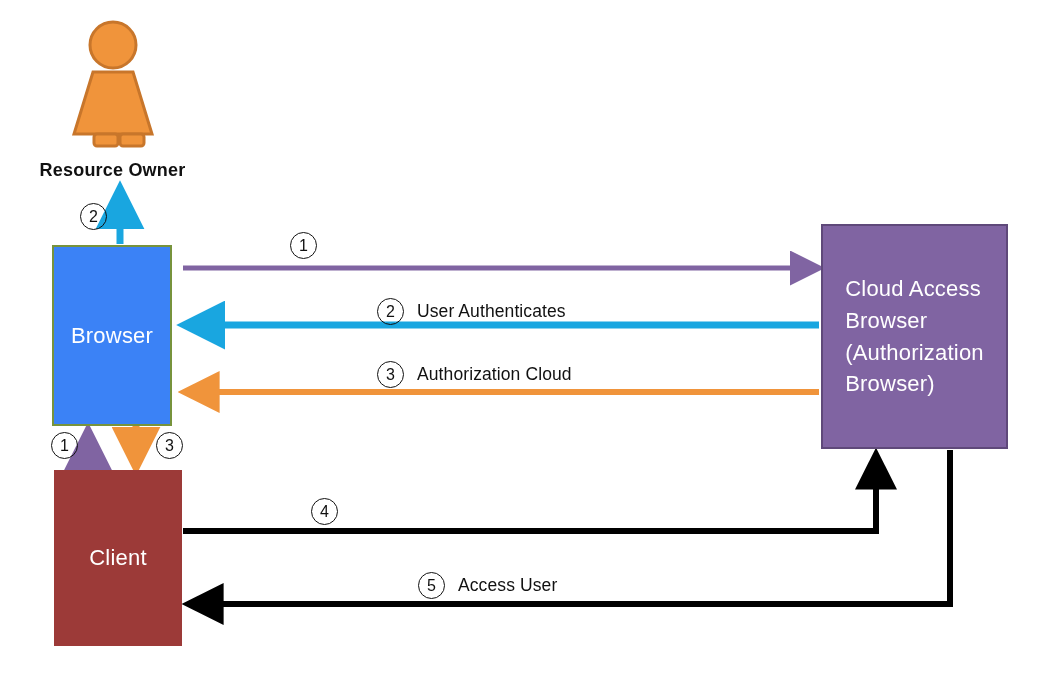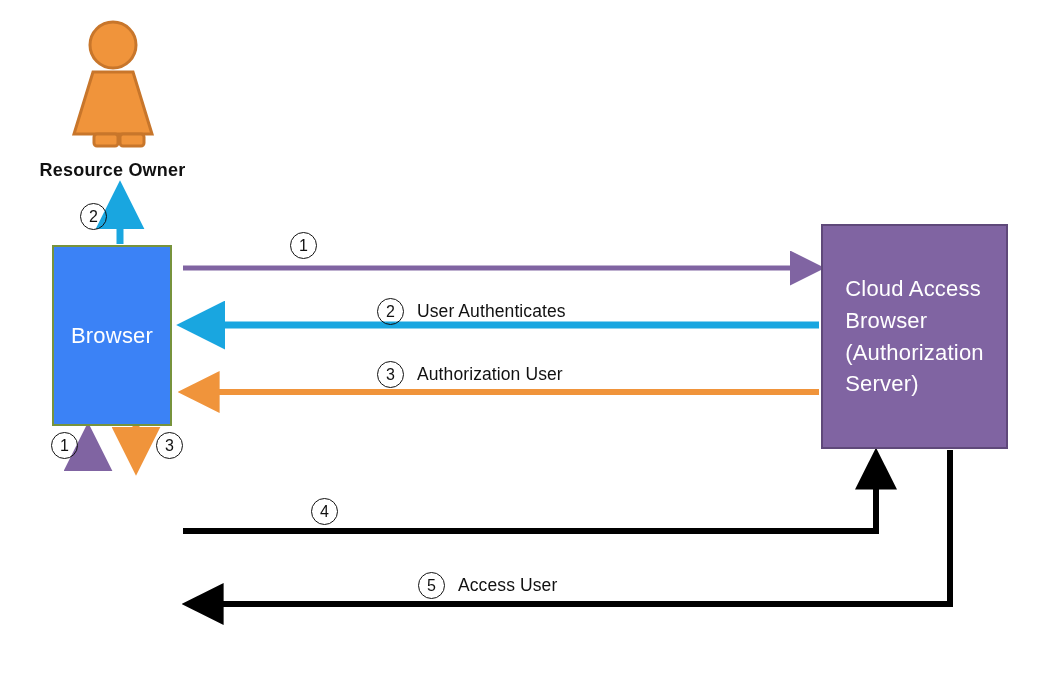--- a/index.html
+++ b/index.html
@@ -144,42 +144,45 @@
 
     <path d="M950,450 L950,604 L190,604" fill="none" stroke="#000000" stroke-width="6" marker-end="url(#ah-black)"></path>
   </svg>
 
   <div id="ro-label">Resource Owner</div>
 
   <div class="node-box" id="browser-box">
     <span>Browser</span>
   </div>
 
+  <div class="node-box" id="client-box">
+    <span>Client</span>
+  </div>
 
   <div class="node-box" id="cam-box">
     <span>
       <span>Cloud Access</span><br>
       <span>Browser</span><br>
       <span>(Authorization</span><br>
-      <span>Server)</span>
+      <span>Browser)</span>
     </span>
   </div>
 
   <div class="edge-label" style="left:290px; top:232px;">
     <span class="circ-num">1</span>
   </div>
 
   <div class="edge-label" style="left:377px; top:298px;">
     <span class="circ-num">2</span>
     <span>User Authenticates</span>
   </div>
 
   <div class="edge-label" style="left:377px; top:361px;">
     <span class="circ-num">3</span>
-    <span>Authorization User</span>
+    <span>Authorization Cloud</span>
   </div>
 
   <div class="edge-label" style="left:311px; top:498px;">
     <span class="circ-num">4</span>
   </div>
 
   <div class="edge-label" style="left:418px; top:572px;">
     <span class="circ-num">5</span>
     <span>Access User</span>
   </div>

